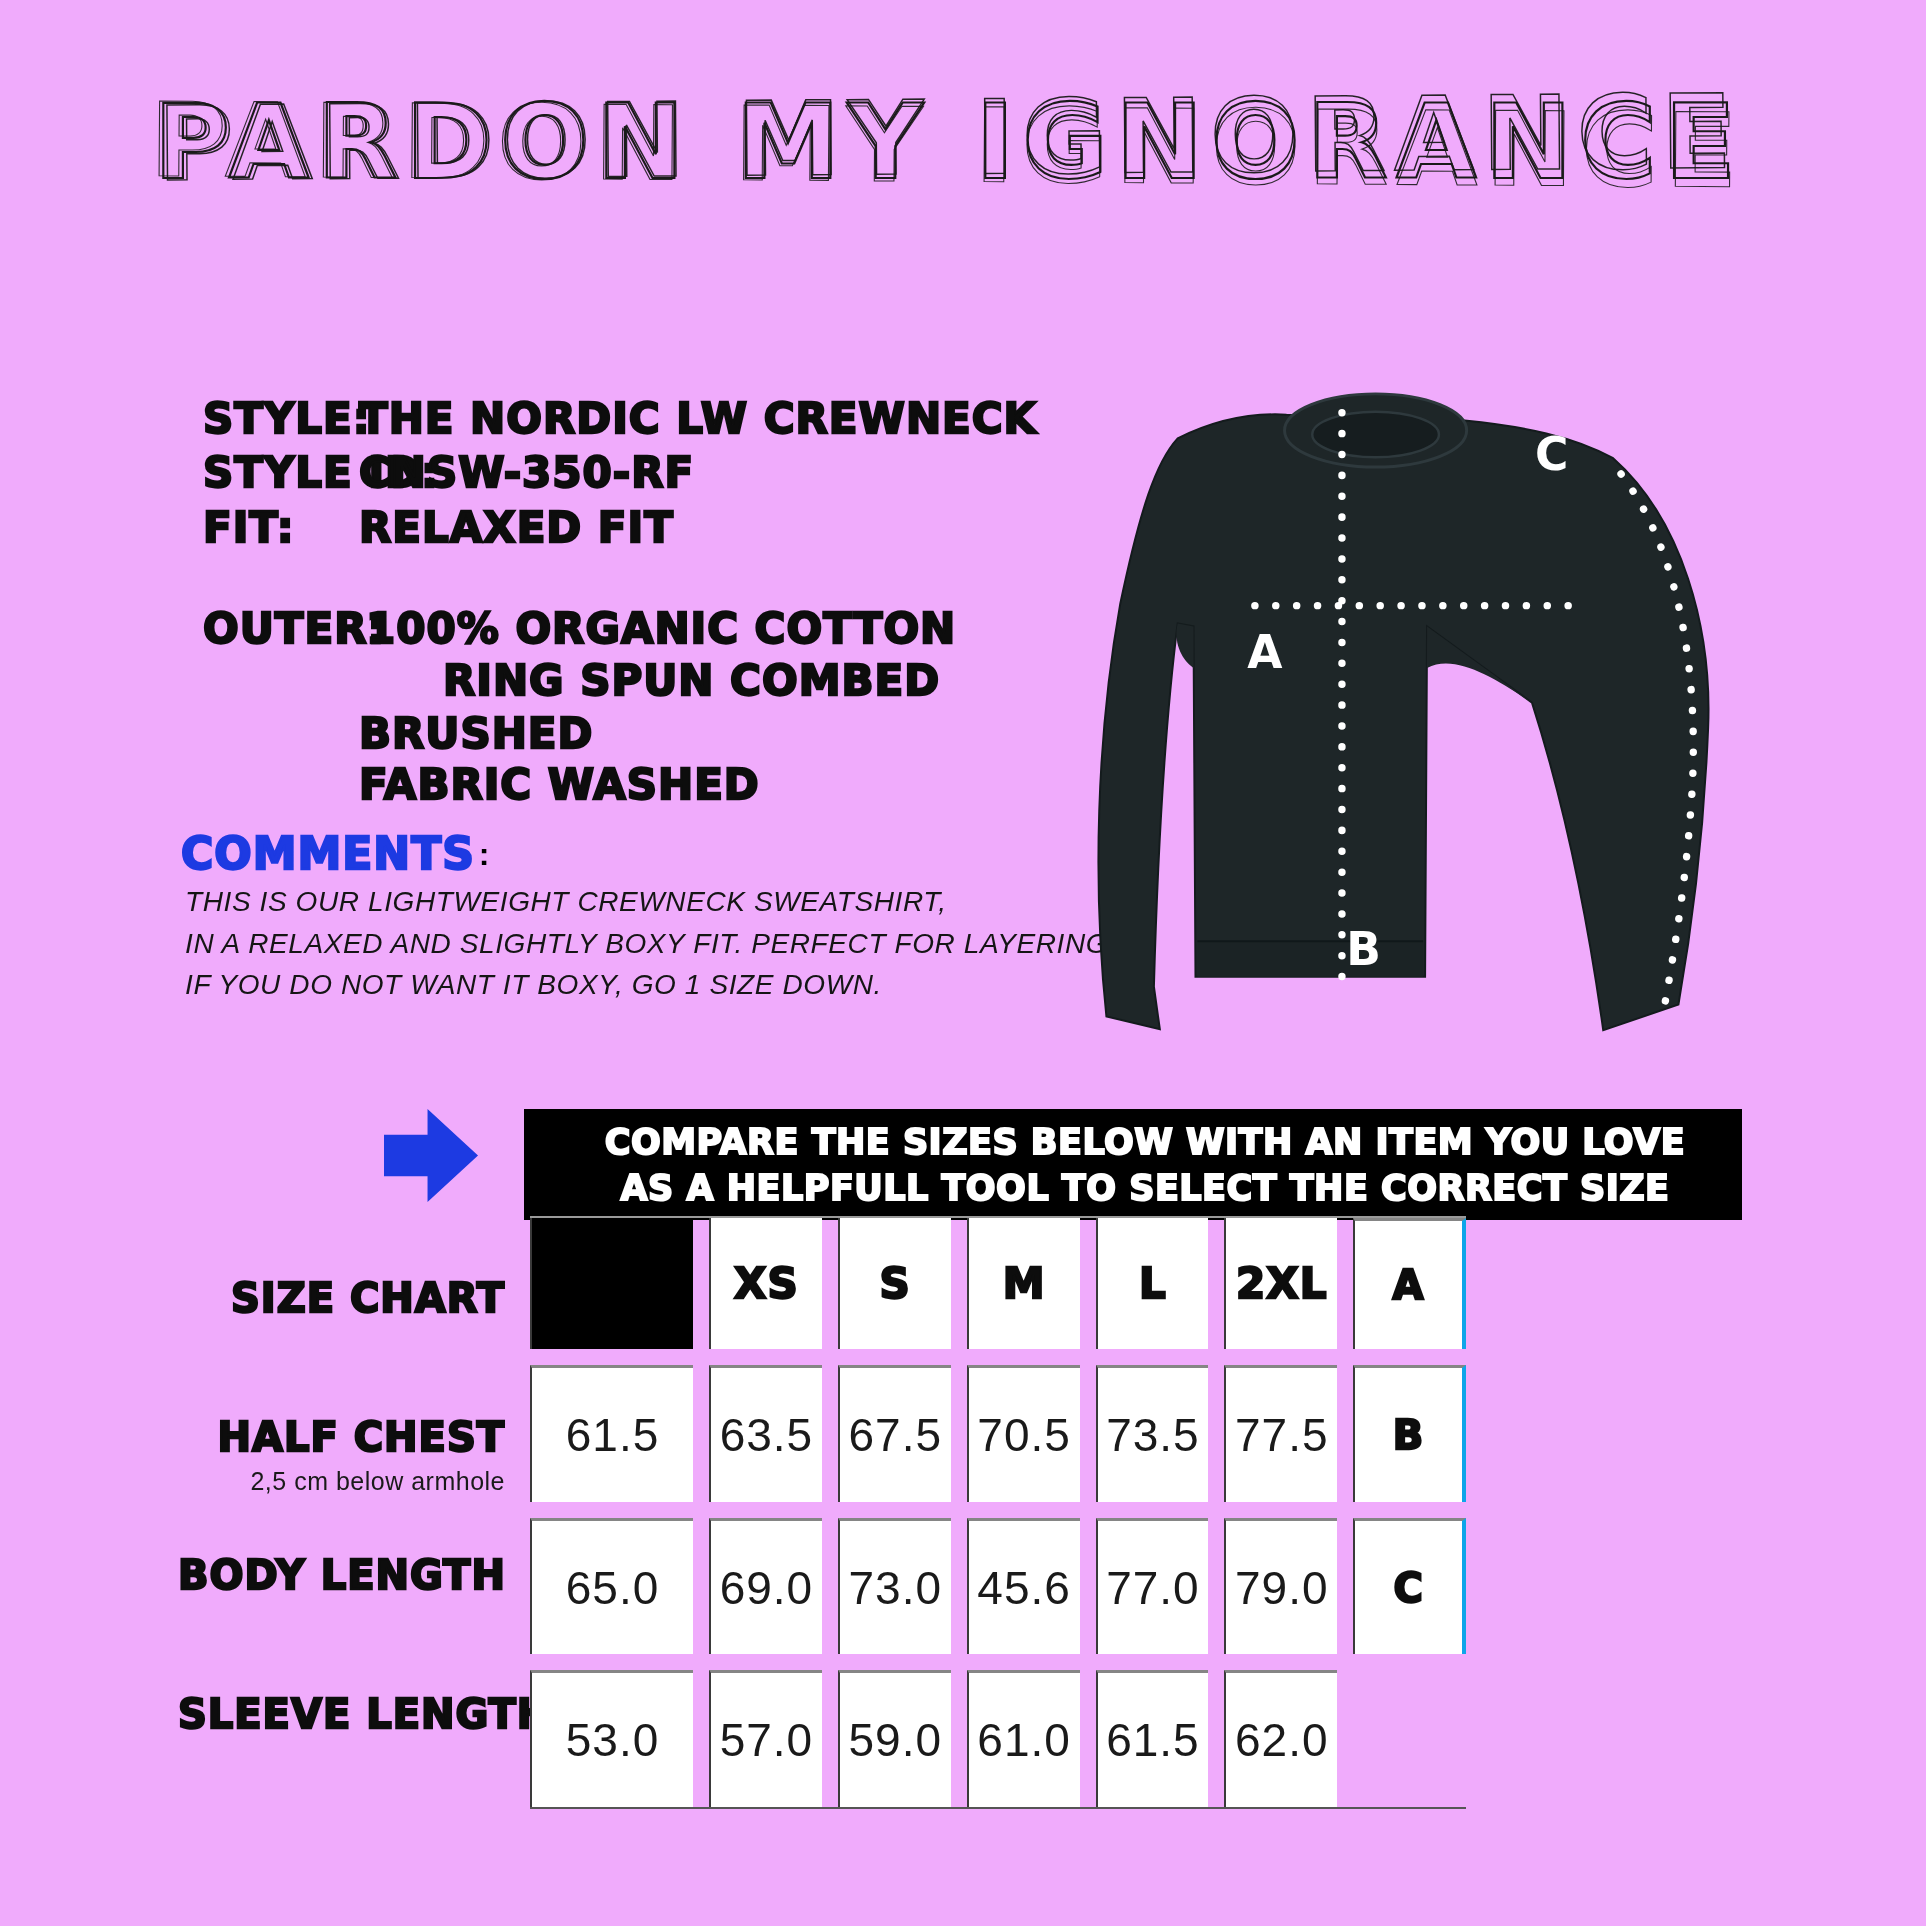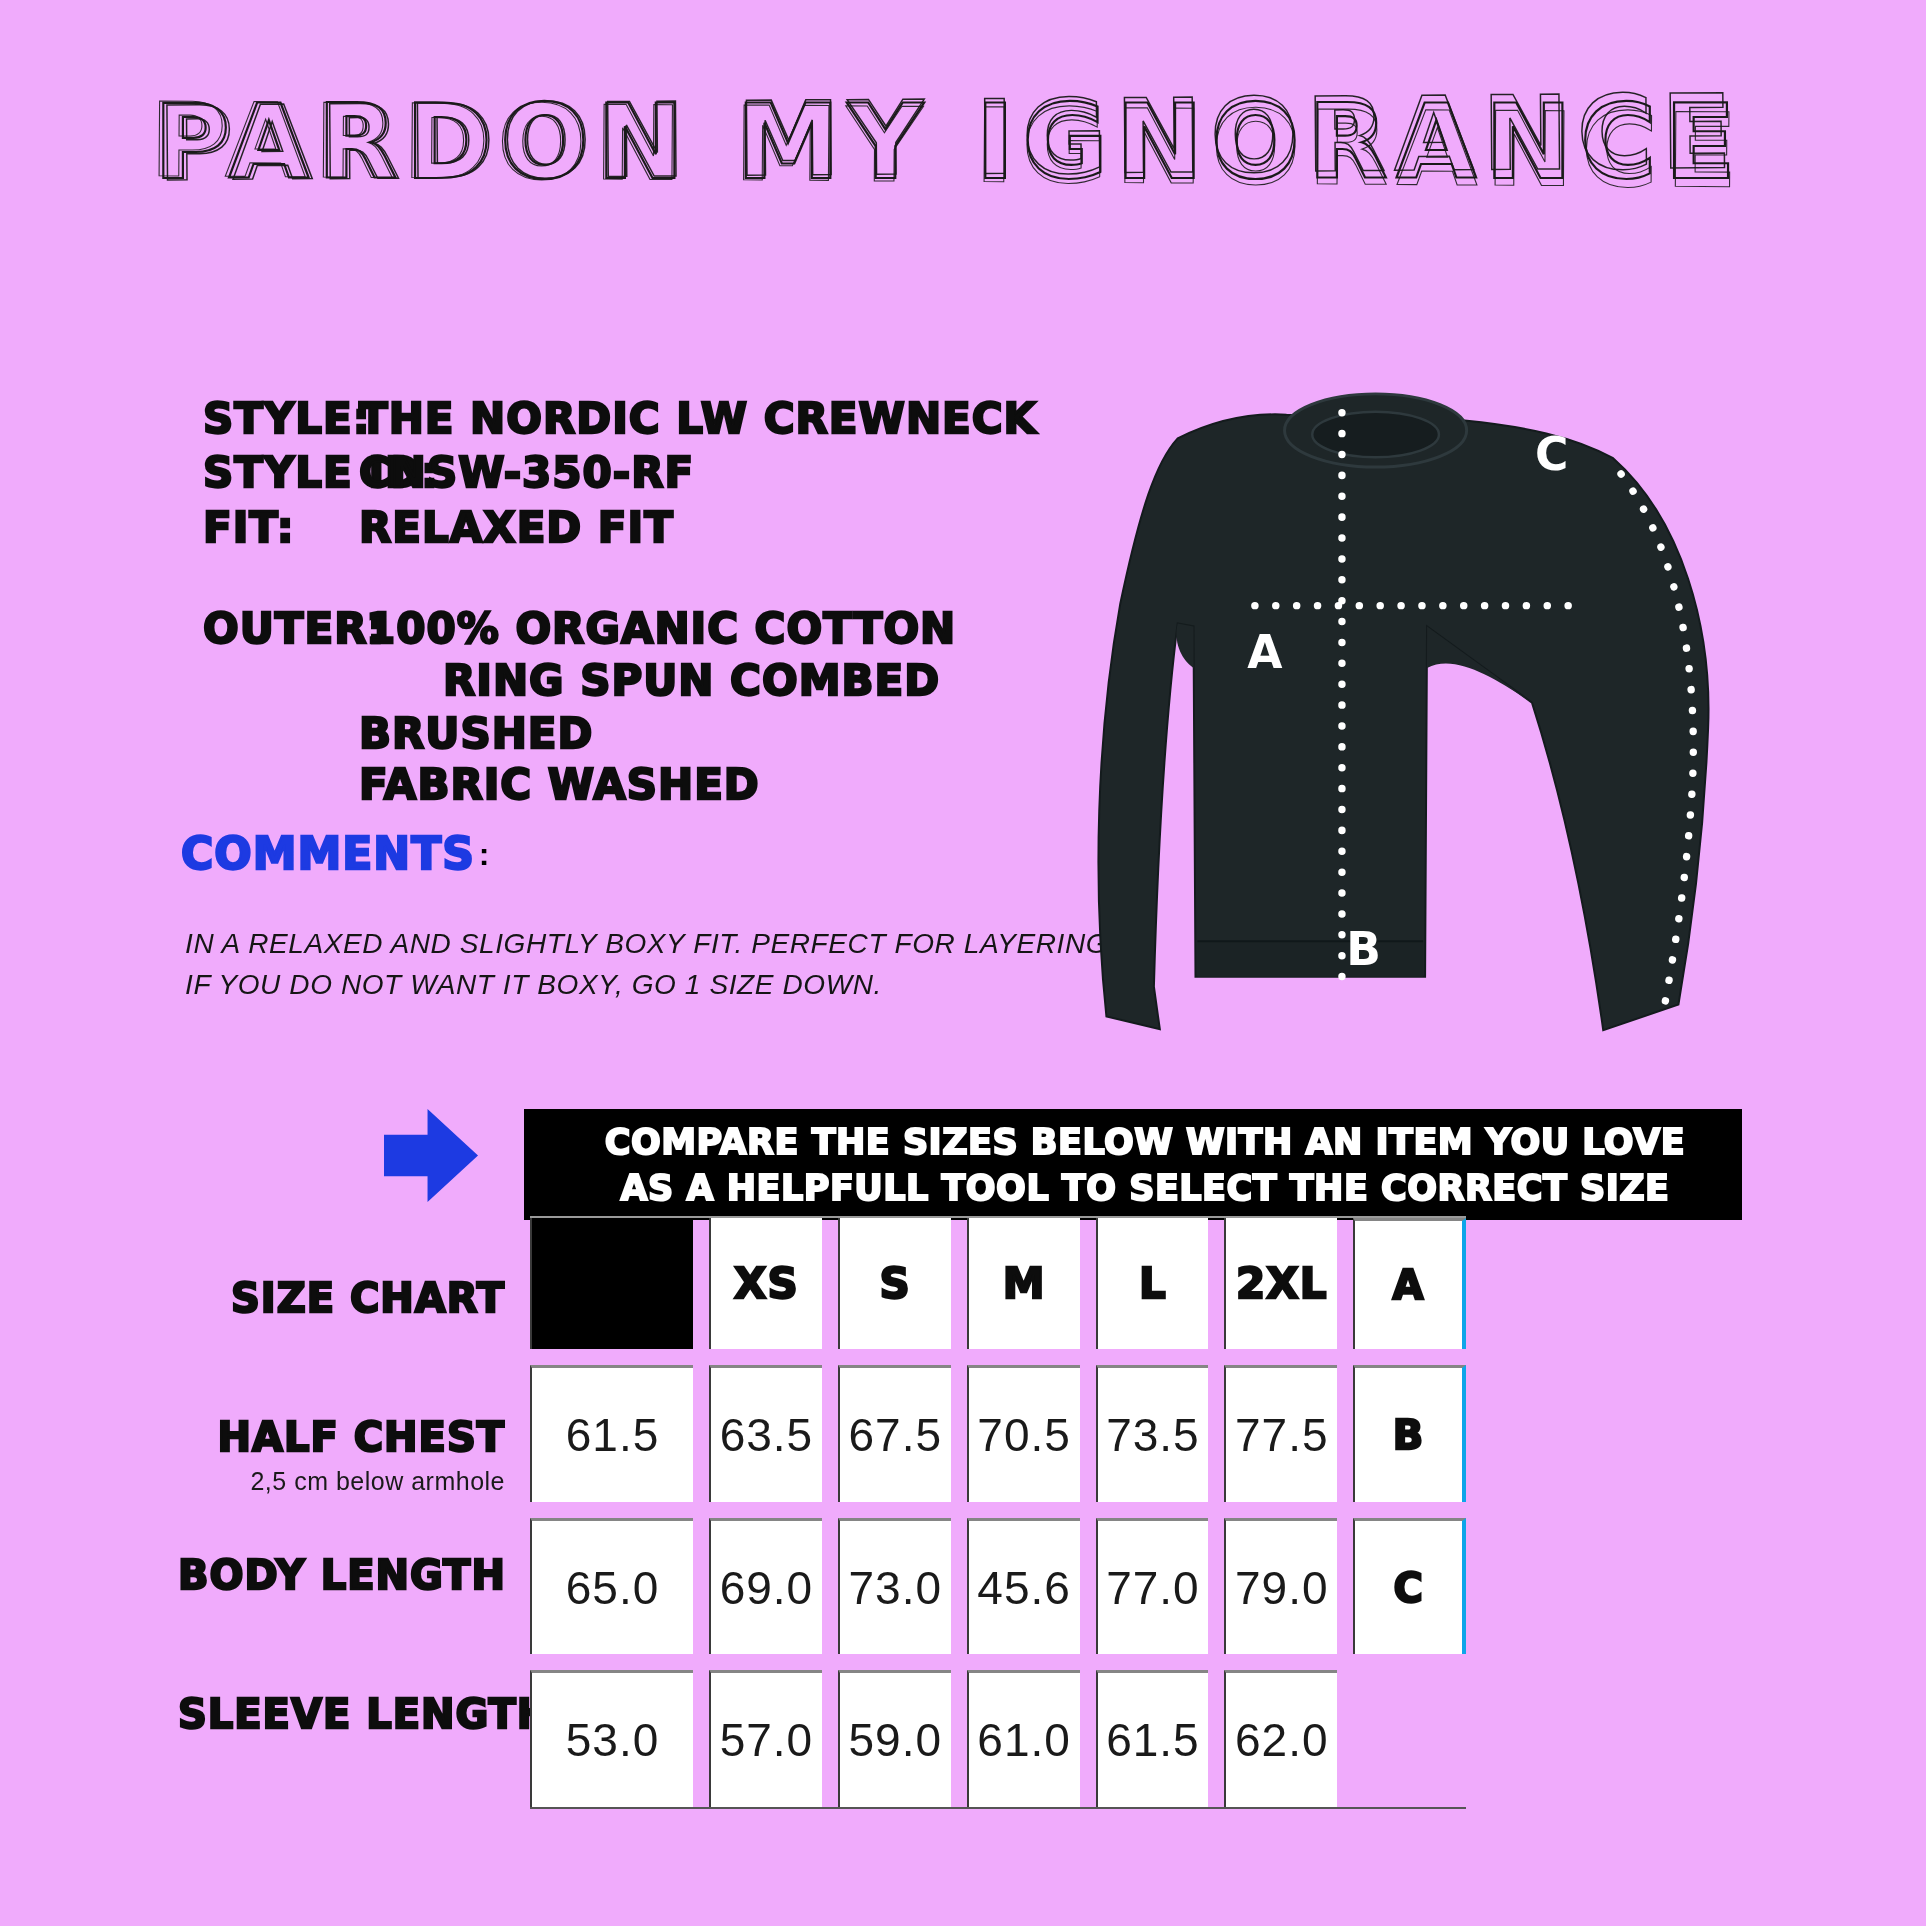--- a/index.html
+++ b/index.html
@@ -56,20 +56,21 @@
 
   <div class="abs bubble spec-label" style="left:203px;top:604px;">OUTER:</div>
   <div class="abs bubble spec-value" style="left:366px;top:604px;text-align:center;">100% ORGANIC COTTON</div>
   <div class="abs bubble spec-value" style="left:443px;top:656px;">RING SPUN COMBED</div>
   <div class="abs bubble spec-value" style="left:359px;top:709px;">BRUSHED</div>
   <div class="abs" style="left:181px;top:828px;">
     <span class="bubble comments-label">COMMENTS</span><span class="comments-colon">:</span>
   </div>
 
   <div class="abs bubble spec-value" style="left:359px;top:760px;">FABRIC WASHED</div>
+  <div class="abs comment-line" style="left:185px;top:886px;">THIS IS OUR LIGHTWEIGHT CREWNECK SWEATSHIRT,</div>
   <div class="abs comment-line" style="left:185px;top:928px;">IN A RELAXED AND SLIGHTLY BOXY FIT. PERFECT FOR LAYERING.</div>
   <div class="abs comment-line" style="left:185px;top:969px;">IF YOU DO NOT WANT IT BOXY, GO 1 SIZE DOWN.</div>
 
   <svg class="abs" style="left:1049px;top:371px;width:673px;height:693px;" viewBox="0 0 680 700">
 
     <path d="M130,68
          C 170,48 205,42 240,44
          L 420,50
          C 480,56 530,66 570,88
          C 640,150 670,260 666,360

